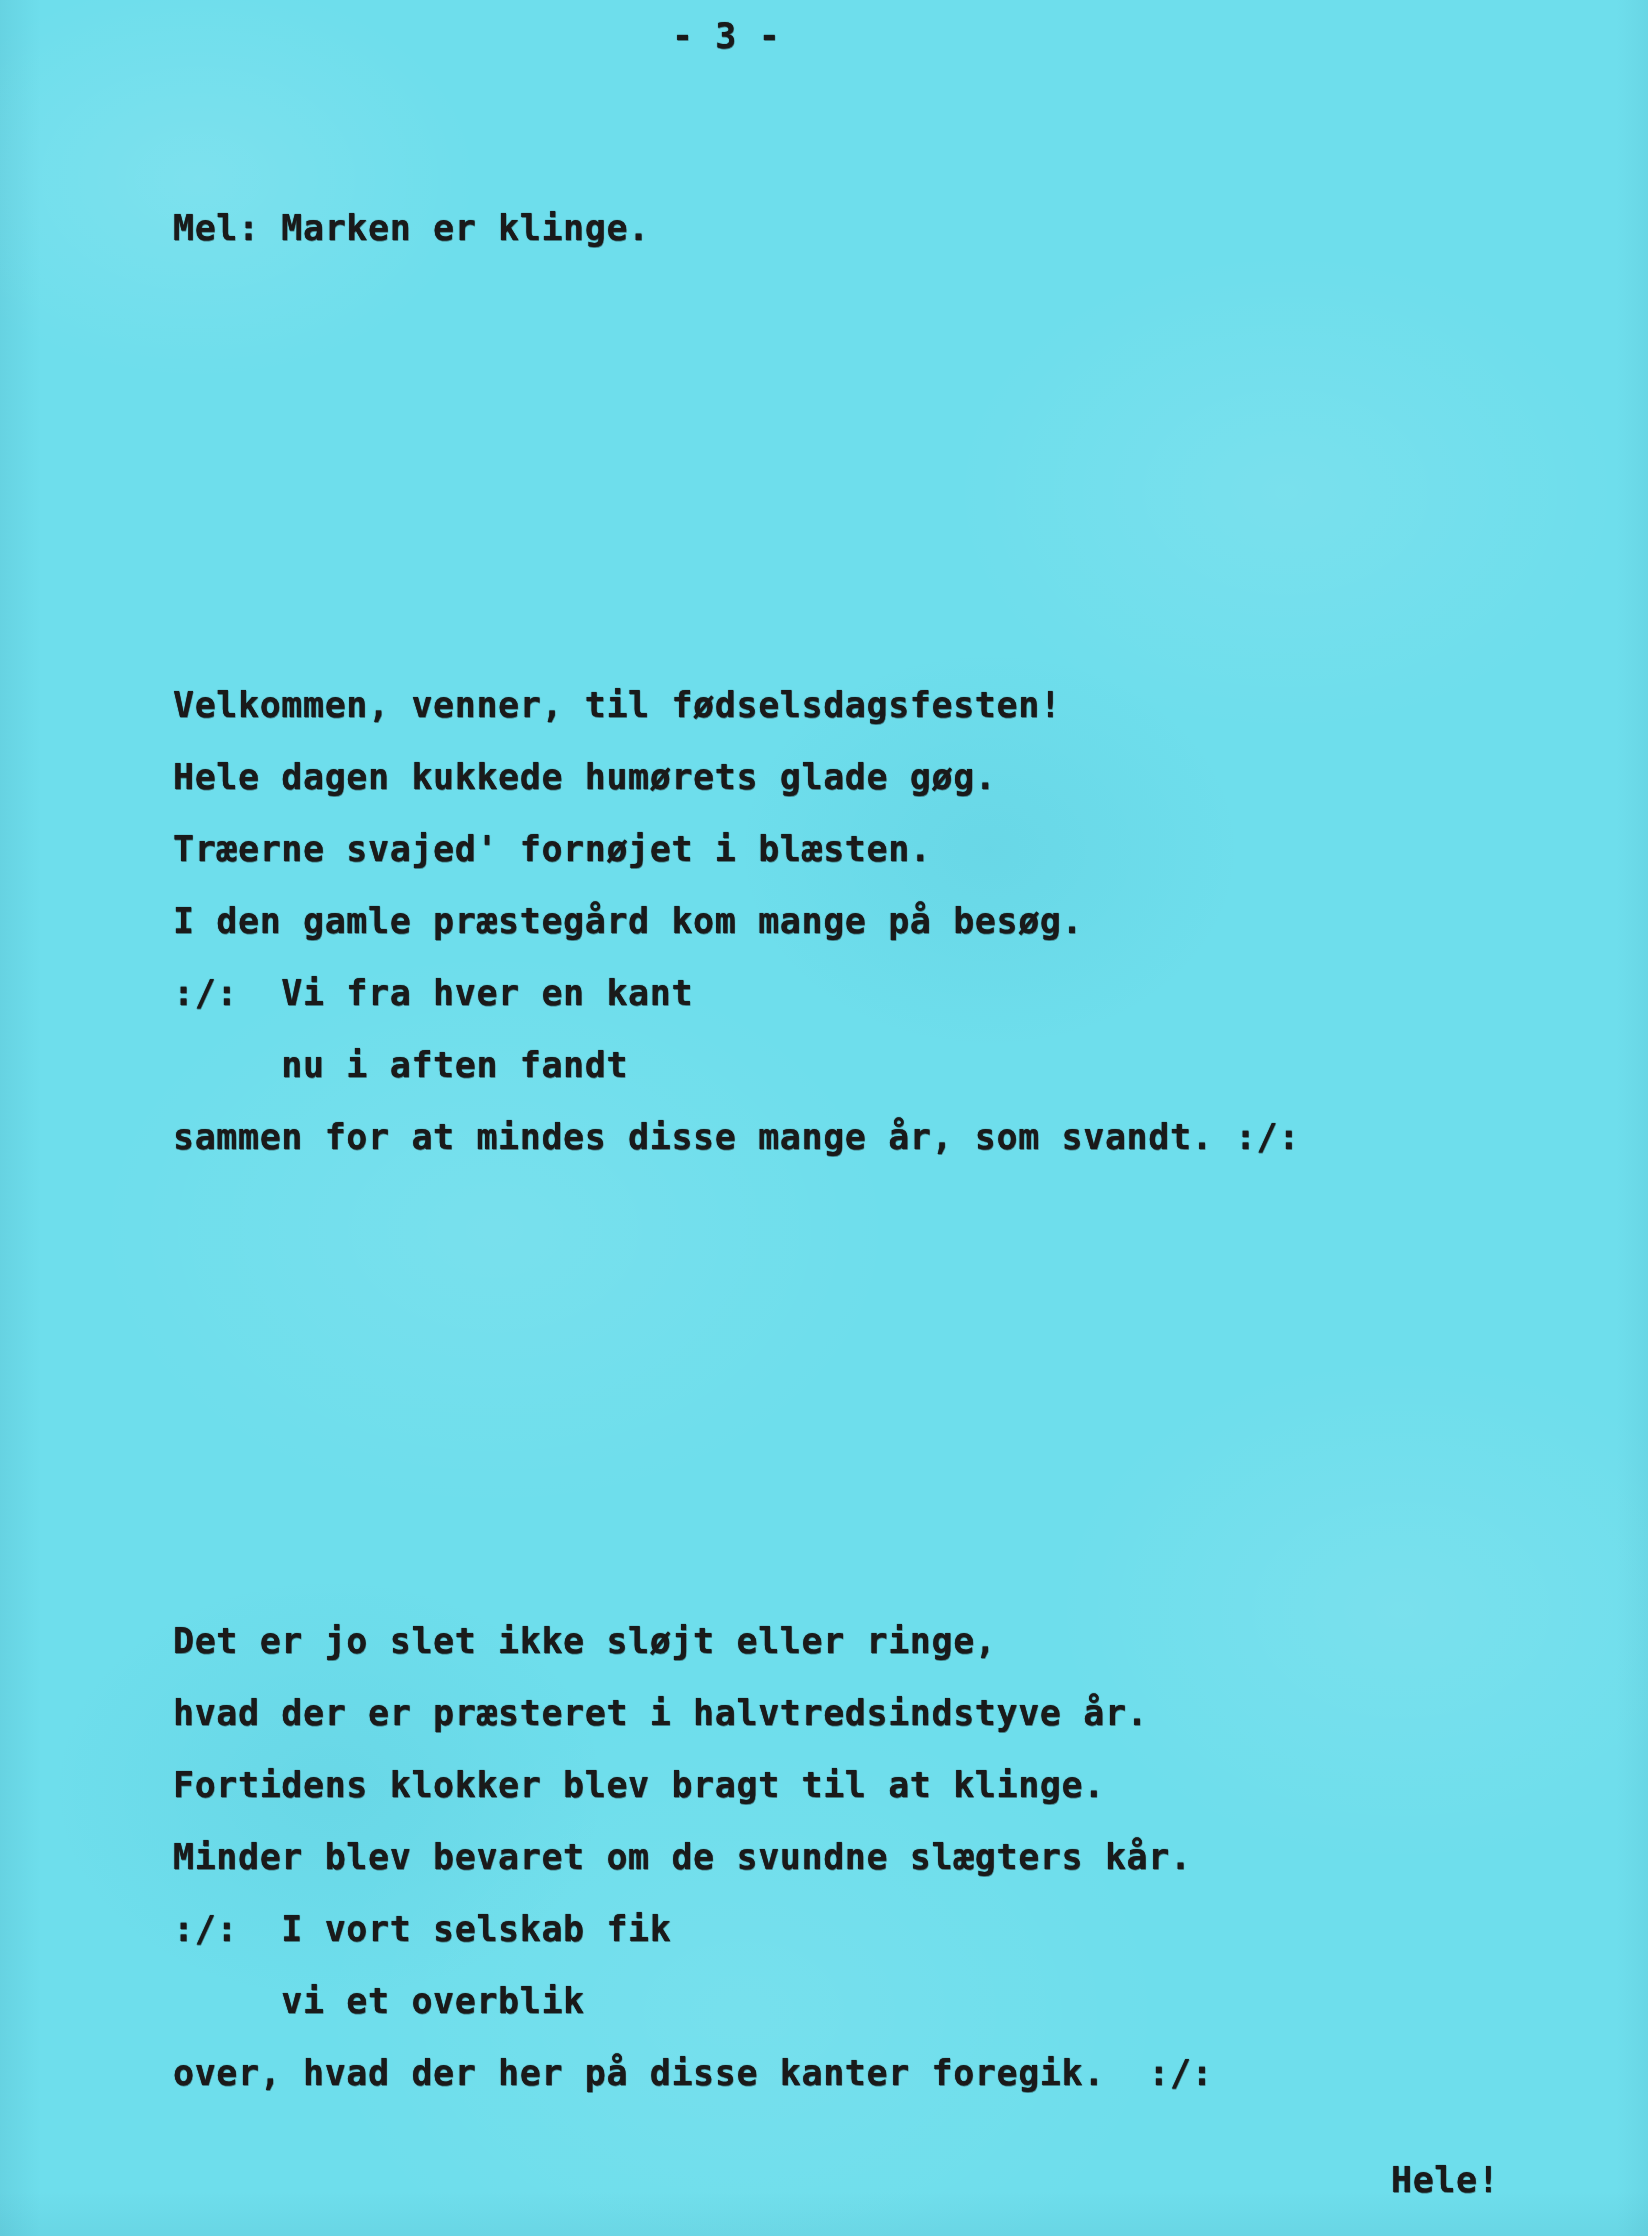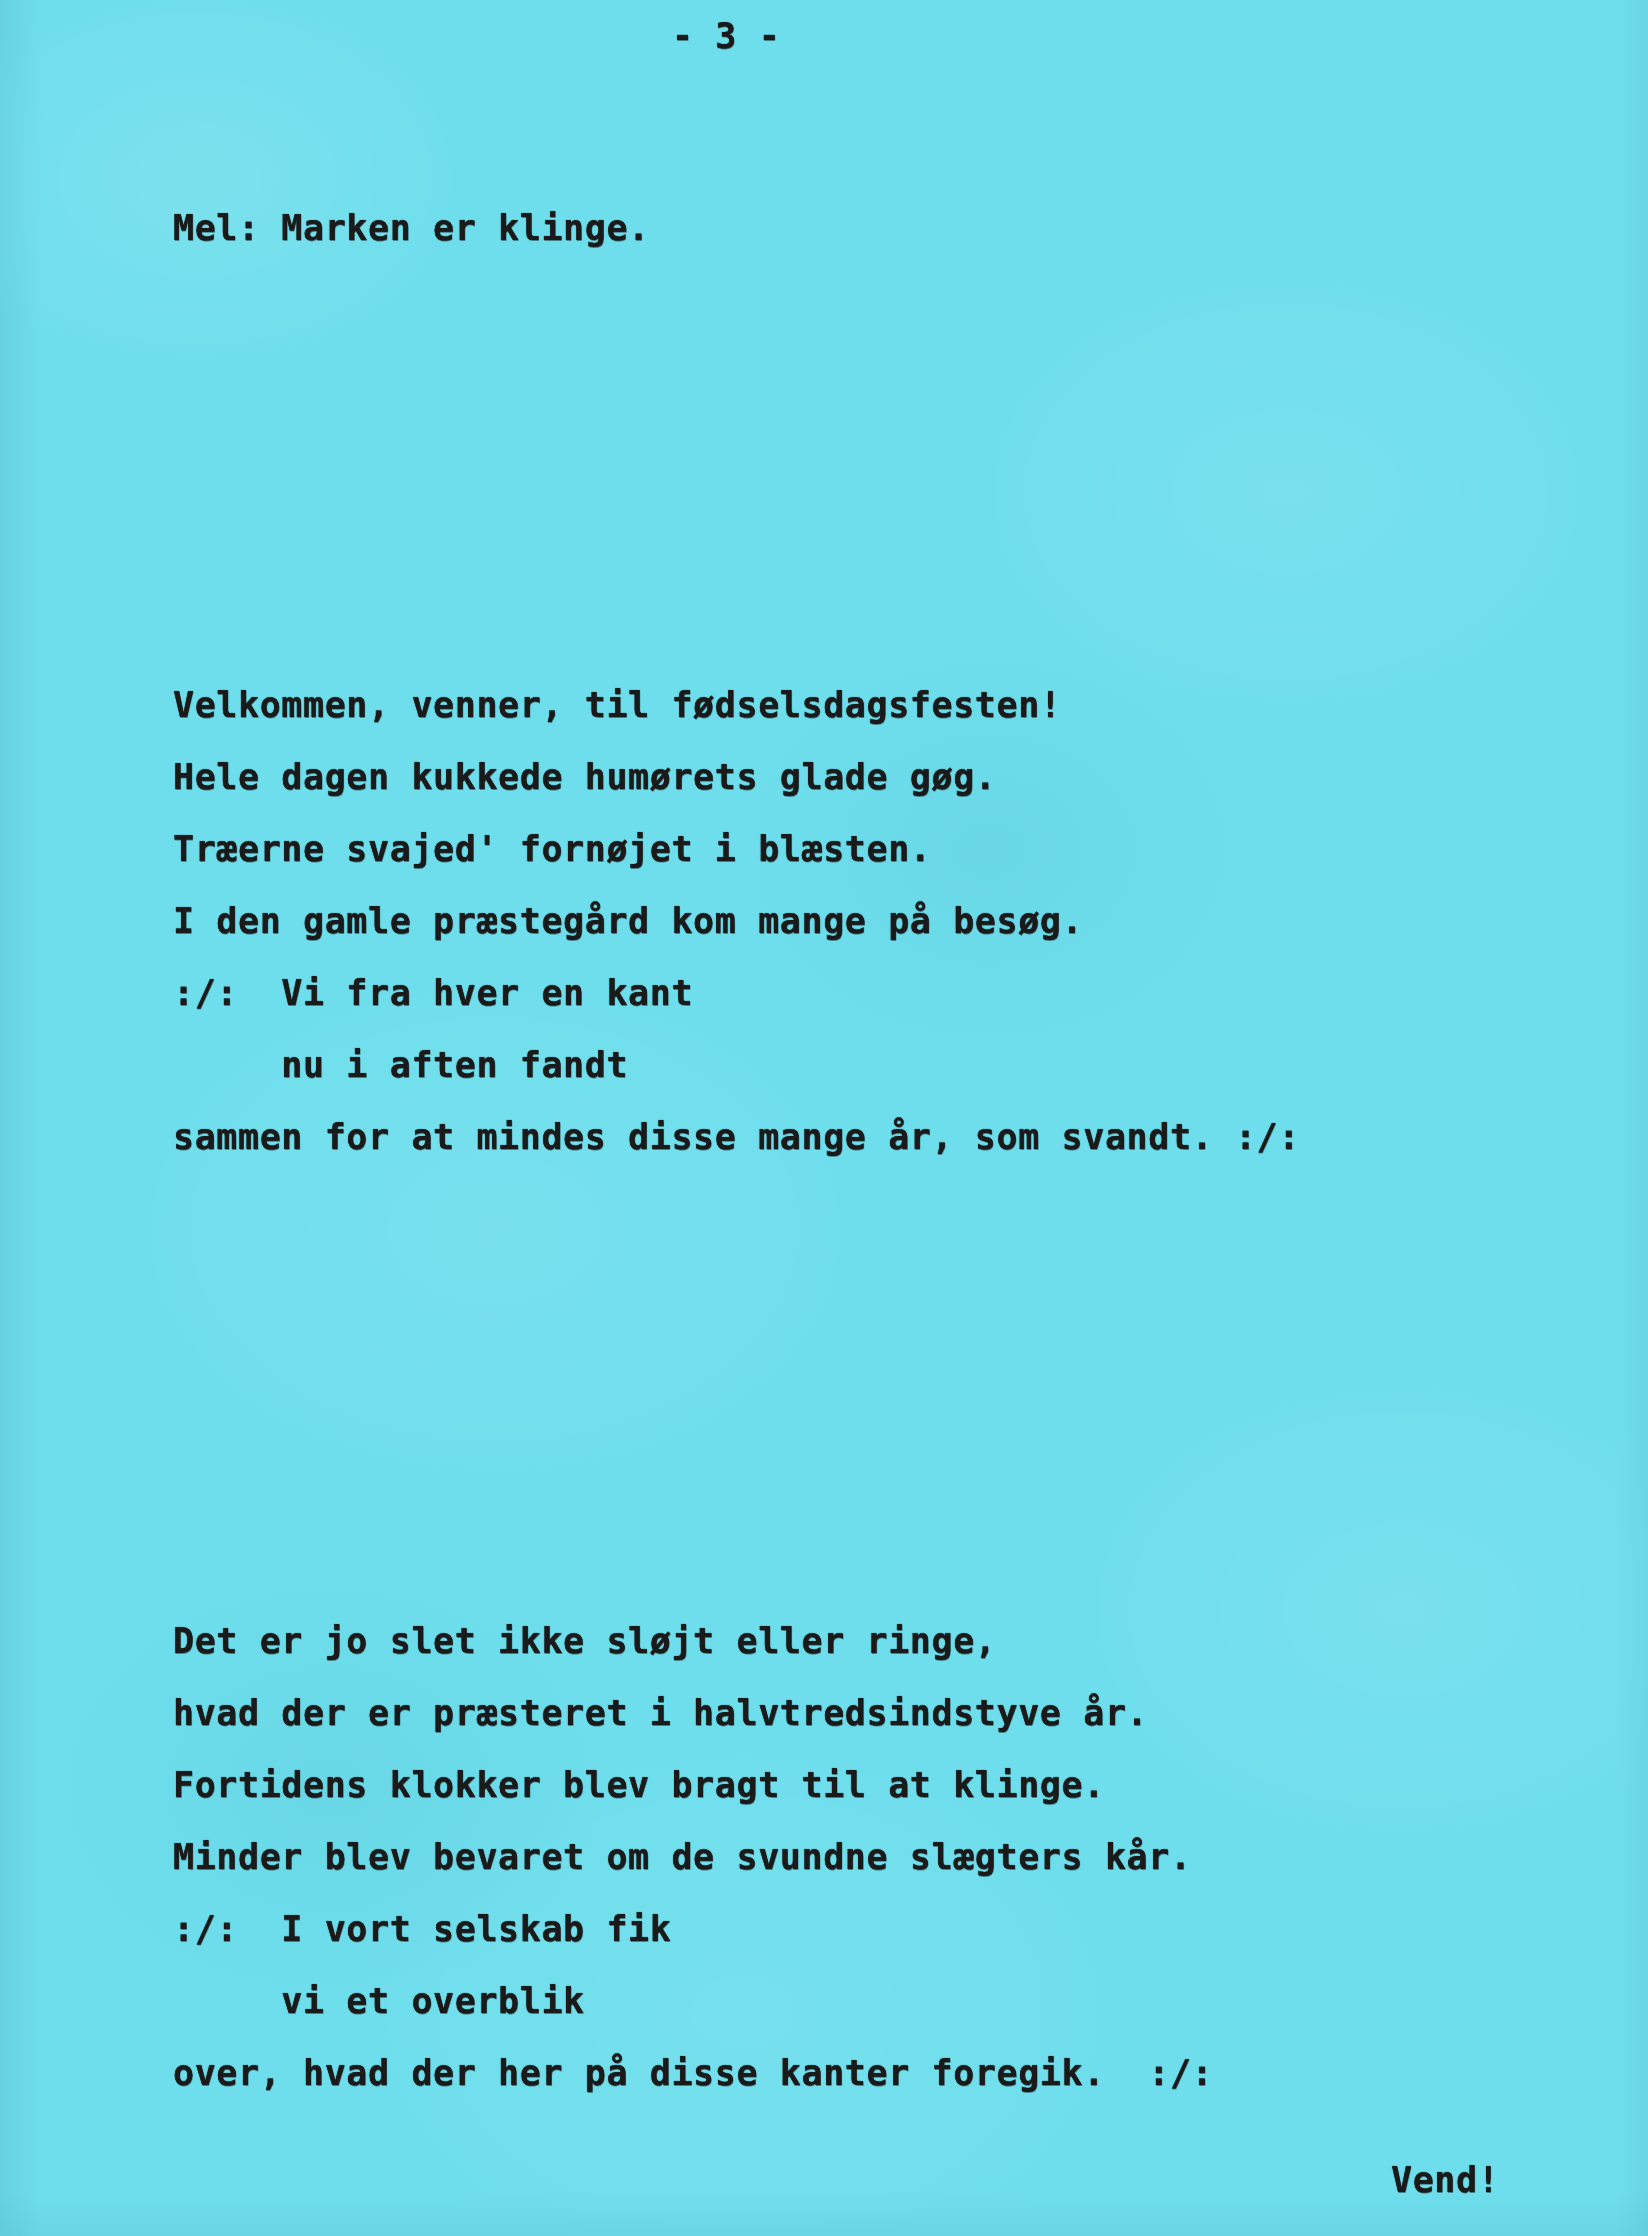--- a/index.html
+++ b/index.html
@@ -59,14 +59,14 @@
 <div id="verses" class="typ">
   <div class="verse">
     
   <div class="line">Velkommen, venner, til fødselsdagsfesten!</div><div class="line">Hele dagen kukkede humørets glade gøg.</div><div class="line">Træerne svajed' fornøjet i blæsten.</div><div class="line">I den gamle præstegård kom mange på besøg.</div><div class="line">:/:  Vi fra hver en kant</div><div class="line">     nu i aften fandt</div><div class="line">sammen for at mindes disse mange år, som svandt. :/:</div></div>
   <div class="verse">
     
   <div class="line">Det er jo slet ikke sløjt eller ringe,</div><div class="line">hvad der er præsteret i halvtredsindstyve år.</div><div class="line">Fortidens klokker blev bragt til at klinge.</div><div class="line">Minder blev bevaret om de svundne slægters kår.</div><div class="line">:/:  I vort selskab fik</div><div class="line">     vi et overblik</div><div class="line">over, hvad der her på disse kanter foregik.  :/:</div></div>
   
 </div>
 
-<div id="footer" class="typ">Vend!</div>
+<div id="footer" class="typ">Hele!</div>
 
 
 </body></html>

